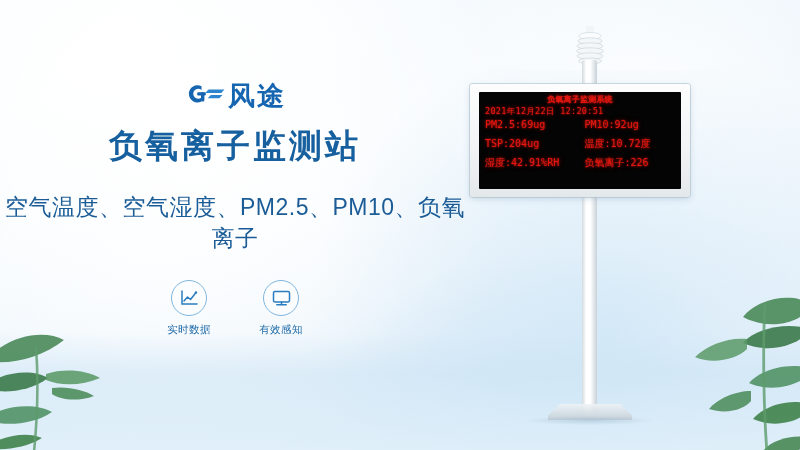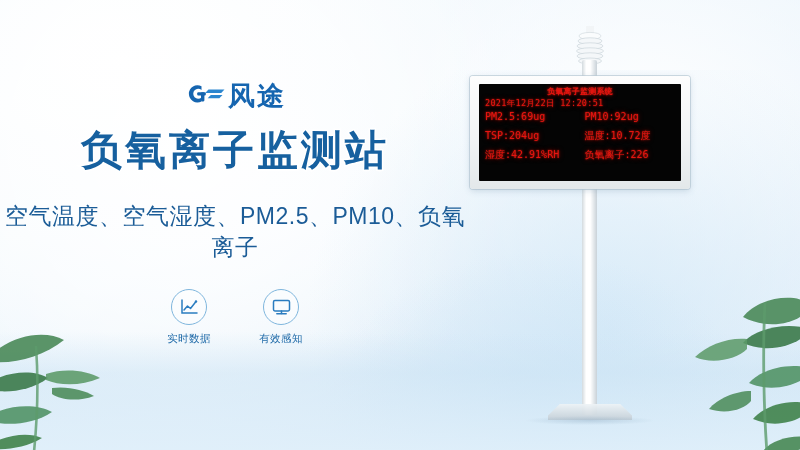--- a/index.html
+++ b/index.html
@@ -50,21 +50,21 @@
     height: 36px;
   }
   .logo-mark { display: block; }
   .logo-word {
     font-size: 27px; font-weight: bold; color: #1565b0;
     letter-spacing: 2px; line-height: 1;
   }
 
   .headline {
     margin-top: 14px;
-    font-size: 41px; font-weight: bold;
+    font-size: 33px; font-weight: bold;
     color: #16609f;
     letter-spacing: 3px;
     line-height: 1.12;
     -webkit-text-stroke: 3px #ffffff;
     paint-order: stroke fill;
     text-shadow: 0 2px 2px rgba(255,255,255,0.9);
   }
 
   .subline {
     margin-top: 27px;
@@ -111,21 +111,21 @@
     clip-path: polygon(14% 0%, 86% 0%, 100% 72%, 100% 100%, 0% 100%, 0% 72%);
     opacity: 0.92;
   }
   .base-shadow {
     position: absolute; left: 86px; top: 416px;
     width: 128px; height: 9px;
     background: radial-gradient(ellipse at 50% 50%, rgba(150,178,200,0.45) 0%, rgba(150,178,200,0) 72%);
   }
 
   .panel {
-    position: absolute; left: 30px; top: 76px;
+    position: absolute; left: 30px; top: 84px;
     width: 220px; height: 113px;
     background: linear-gradient(180deg, #fdfdfd 0%, #f2f4f5 55%, #e3e8ea 100%);
     border-radius: 3px;
     padding: 8px 9px;
     box-shadow: 0 2px 6px rgba(120,150,175,0.30), 0 0 0 1px rgba(190,205,215,0.7);
   }
   .screen {
     width: 100%; height: 100%;
     background: #040404;
     border-radius: 1px;

